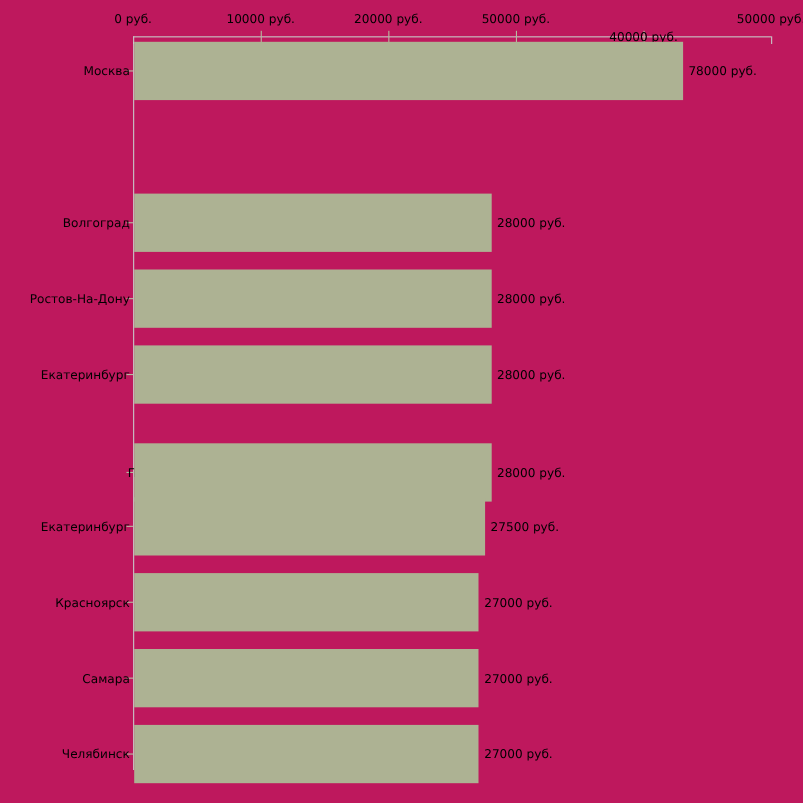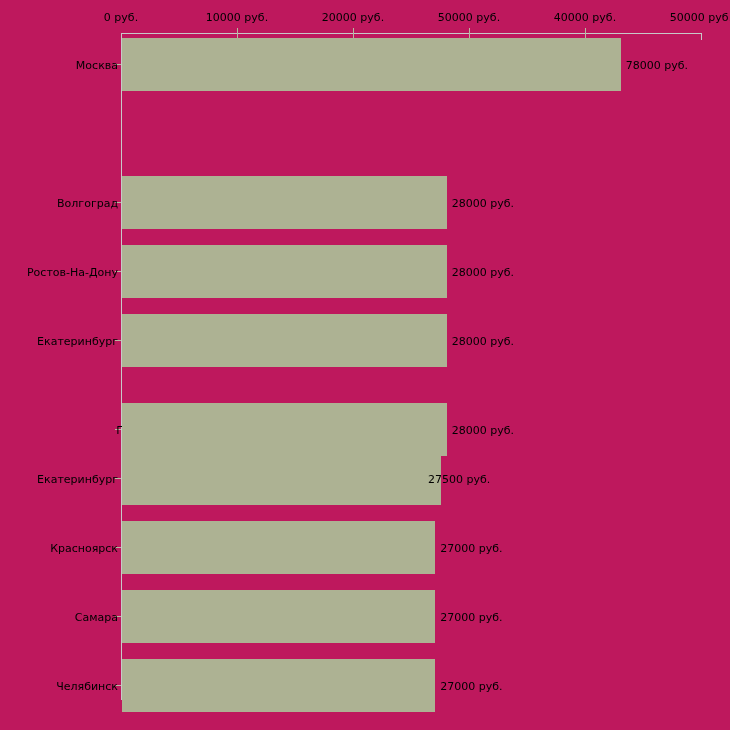--- a/index.html
+++ b/index.html
@@ -125,21 +125,21 @@
     <div class="axis-line"></div>
   <div class="axis-tick edge" style="left: 121px;"></div>
       <div class="axis-tick-label" style="left: 121px;">0 руб.</div>
       <div class="axis-tick" style="left: 237px;"></div>
       <div class="axis-tick-label" style="left: 237px;">10000 руб.</div>
       <div class="axis-tick" style="left: 353px;"></div>
       <div class="axis-tick-label" style="left: 353px;">20000 руб.</div>
       <div class="axis-tick" style="left: 469px;"></div>
       <div class="axis-tick-label" style="left: 469px;">50000 руб.</div>
       <div class="axis-tick" style="left: 585px;"></div>
-      <div class="axis-tick-label" style="left: 585px;">40000 руб.</div>
+      <div class="axis-tick-label" style="left: 585px; margin-top: 16px;">40000 руб.</div>
       <div class="axis-tick edge" style="left: 701px;"></div>
       <div class="axis-tick-label" style="left: 701px;">50000 руб.</div>
     </div>
 
   <div id="plot-area">
     <div class="category-axis-line"></div>
   <div class="bar-row" style="top: 0px;">
         <div class="bar-label-tick"></div>
         <div class="bar-label">Москва</div>
         <div class="bar-rect" style="width: 498.8px; background: rgb(173, 178, 147);"></div>
@@ -166,21 +166,21 @@
       <div class="bar-row" style="top: 365px; padding-left: 35px;">
         <div class="bar-label-tick"></div>
         <div class="bar-label">Пермь</div>
         <div class="bar-rect" style="width: 324.8px; background: rgb(173, 178, 147);"></div>
         <div class="bar-value" style="left: 451.8px;">28000 руб.</div>
       </div>
       <div class="bar-row" style="top: 414px;">
         <div class="bar-label-tick"></div>
         <div class="bar-label">Екатеринбург</div>
         <div class="bar-rect" style="width: 319px; background: rgb(173, 178, 147);"></div>
-        <div class="bar-value" style="left: 428px;">27500 руб.</div>
+        <div class="bar-value" style="left: 446px;">27500 руб.</div>
       </div>
       <div class="bar-row" style="top: 483px;">
         <div class="bar-label-tick"></div>
         <div class="bar-label">Красноярск</div>
         <div class="bar-rect" style="width: 313.2px; background: rgb(173, 178, 147);"></div>
         <div class="bar-value" style="left: 440.2px;">27000 руб.</div>
       </div>
       <div class="bar-row" style="top: 552px;">
         <div class="bar-label-tick"></div>
         <div class="bar-label">Самара</div>

